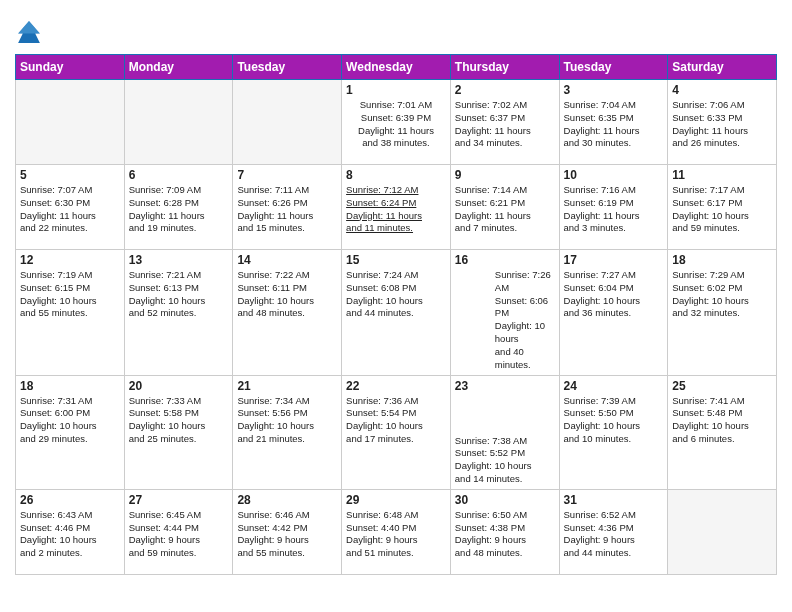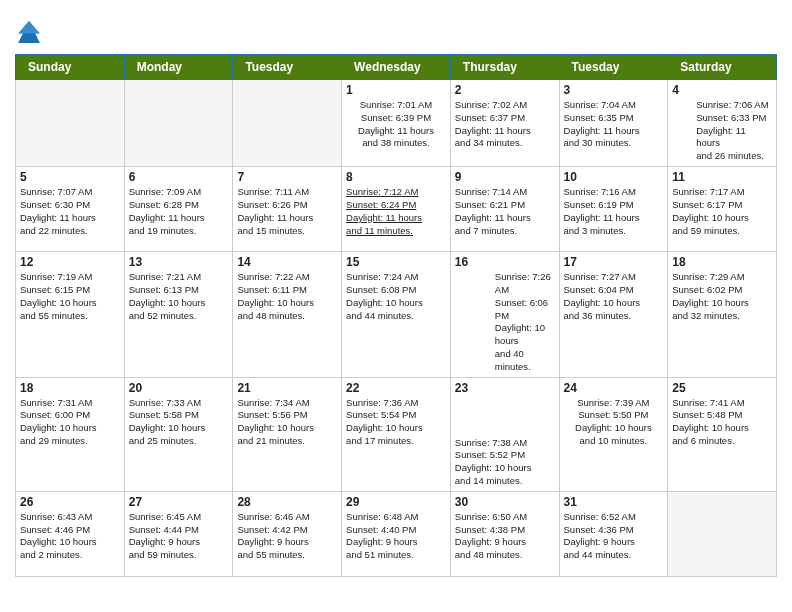--- a/index.html
+++ b/index.html
@@ -49,25 +49,25 @@
     .subtitle {
       font-size: 15px;
       color: #444;
     }
     .calendar {
       width: 100%;
       border-collapse: collapse;
       table-layout: fixed;
     }
     .calendar th {
-      background: #4d7c0f;
+      background: #a21caf;
       color: #fff;
       font-size: 12px;
       font-weight: bold;
-      padding: 5px 12px;
+      padding: 5px 4px;
       text-align: left;
       border: 1px solid #1a6fb5;
     }
     .calendar td {
       border: 1px solid #ccc;
       vertical-align: top;
       padding: 3px 4px;
       height: 85px;
       font-size: 10px;
       color: #222;
@@ -142,21 +142,21 @@
           </td>
           <td>
             <div class="day-number">3</div>
             <div class="day-info" style="white-space: pre-line;">Sunrise: 7:04 AM
 Sunset: 6:35 PM
 Daylight: 11 hours
 and 30 minutes.</div>
           </td>
           <td>
             <div class="day-number">4</div>
-            <div class="day-info" style="white-space: pre-line; margin-left: 24px;">Sunrise: 7:06 AM
+            <div class="day-info" style="white-space: pre-line;">Sunrise: 7:06 AM
 Sunset: 6:33 PM
 Daylight: 11 hours
 and 26 minutes.</div>
           </td>
         </tr>
         <tr>
           <td>
             <div class="day-number">5</div>
             <div class="day-info" style="white-space: pre-line;">Sunrise: 7:07 AM
 Sunset: 6:30 PM
@@ -288,21 +288,21 @@
           </td>
           <td>
             <div class="day-number">23</div>
             <div class="day-info" style="white-space: pre-line; margin-top: 42px;">Sunrise: 7:38 AM
 Sunset: 5:52 PM
 Daylight: 10 hours
 and 14 minutes.</div>
           </td>
           <td>
             <div class="day-number">24</div>
-            <div class="day-info" style="white-space: pre-line; text-align: center;">Sunrise: 7:39 AM
+            <div class="day-info" style="white-space: pre-line;">Sunrise: 7:39 AM
 Sunset: 5:50 PM
 Daylight: 10 hours
 and 10 minutes.</div>
           </td>
           <td>
             <div class="day-number">25</div>
             <div class="day-info" style="white-space: pre-line;">Sunrise: 7:41 AM
 Sunset: 5:48 PM
 Daylight: 10 hours
 and 6 minutes.</div>

